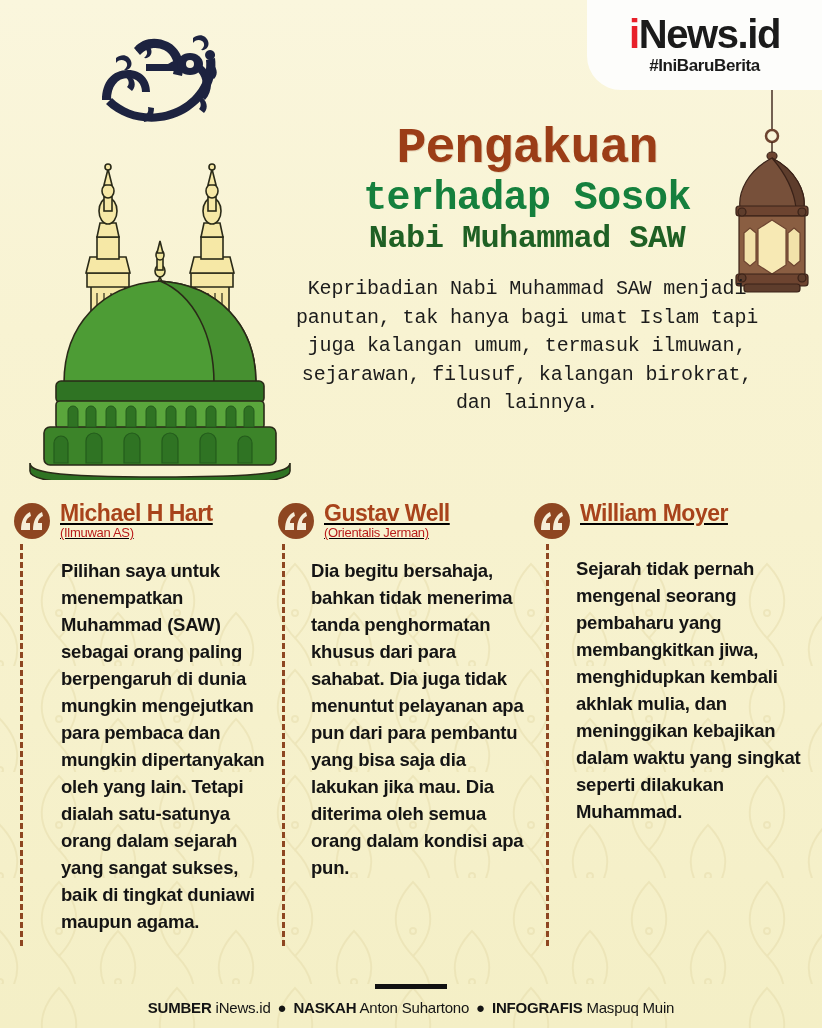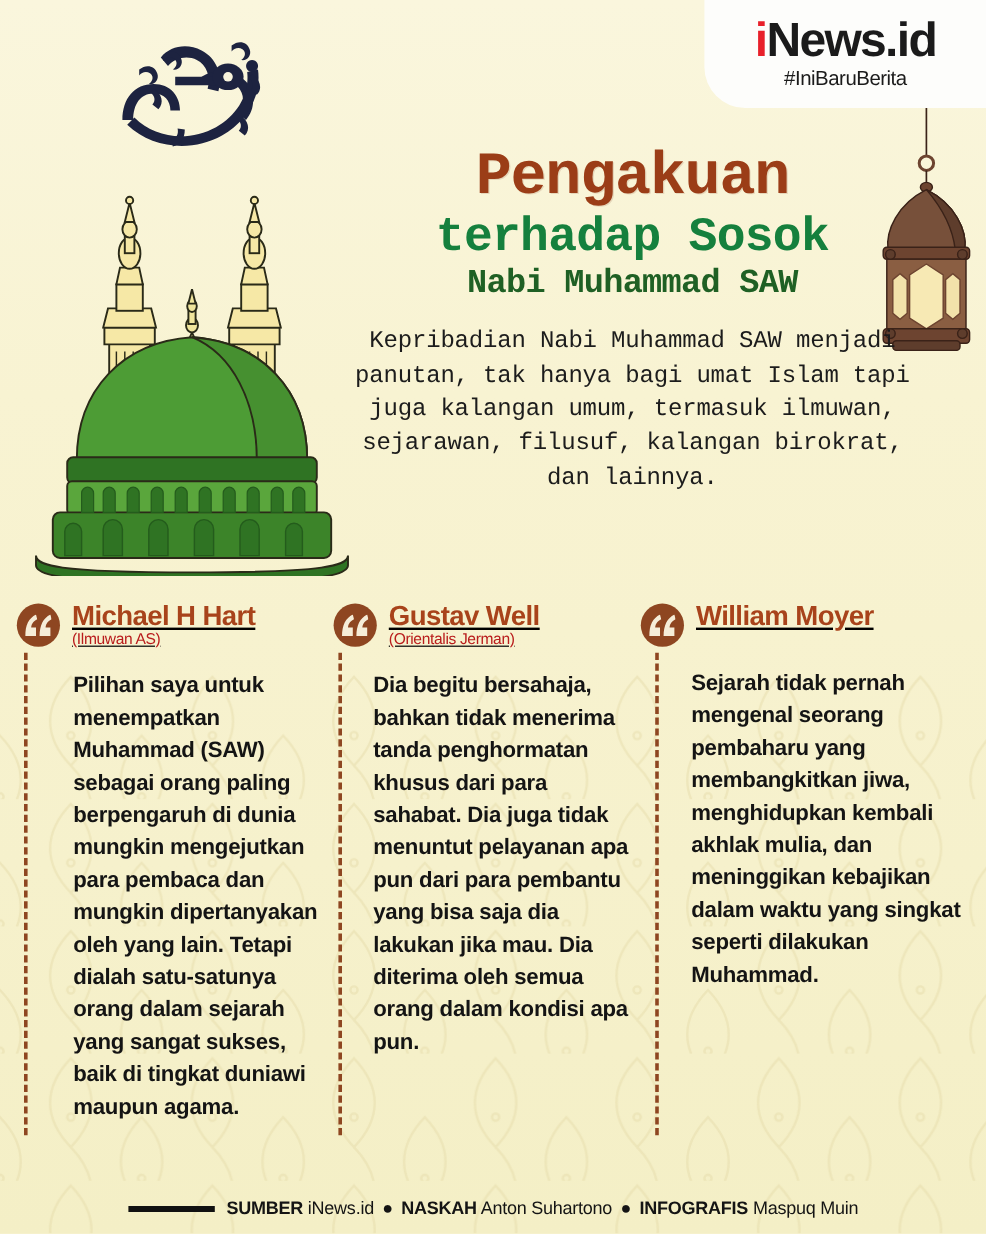--- a/index.html
+++ b/index.html
@@ -30,21 +30,21 @@
     display:flex; flex-direction:column;
     align-items:center; justify-content:center;
     z-index:6;
   }
   #logo-word{
     font-size:40px; font-weight:bold; letter-spacing:-1.4px;
     line-height:1; color:#1b1b1b;
   }
   #logo-word .i{ color:#e8202a; }
   #logo-tag{
-    font-size:17px; font-weight:normal; color:#1b1b1b;
+    font-size:17px; font-weight:bold; color:#1b1b1b;
     letter-spacing:-.4px; margin-top:2px;
   }
 
   
   #calligraphy{
     position:absolute; left:72px; top:12px;
     width:180px; height:120px; z-index:5;
   }
 
   
@@ -61,21 +61,21 @@
   .title-l1,.title-l2{
     color:#9b3d17; font-weight:bold; font-size:50px; line-height:.98;
     letter-spacing:-1px; font-stretch:condensed;
     text-shadow:1px 1px 0 rgba(120,50,20,.15);
   }
   .title-l3{
     color:#15803d; font-weight:bold; font-size:40px; line-height:1.12;
     letter-spacing:-.6px; margin-top:4px;
   }
   .title-l4{
-    color:#1f6024; font-weight:bold; font-size:28px; line-height:1.05;
+    color:#1f6024; font-weight:bold; font-size:32px; line-height:1.05;
     letter-spacing:-.6px;
   }
   #subtitle{
     margin-top:20px; color:#1c1c1c;
     font-size:20px; line-height:1.42; letter-spacing:-.15px;
   }
 
   
   #columns{
     position:absolute; left:0; top:500px; width:822px; height:460px;
@@ -114,21 +114,21 @@
     position:absolute; left:20px; top:44px; bottom:14px;
     width:0; border-left:3px dashed #8e4621;
   }
   .col-2 .divider{ left:6px; }
   .col-3 .divider{ left:14px; }
 
   
   #footer{
     position:absolute; left:0; bottom:12px; width:822px;
     display:flex; align-items:center; justify-content:center;
-    gap:10px; z-index:6;
+    gap:10px; z-index:6;flex-direction:column;
   }
   #footer-rule{ width:72px; height:5px; background:#111; flex:0 0 auto; }
   #footer-text{
     font-size:15px; color:#141414; letter-spacing:-.2px; white-space:nowrap;
   }
   #footer-text b{ font-weight:bold; }
   #footer-text .dot{ margin:0 3px; }
 </style>
 </head>
 <body>

